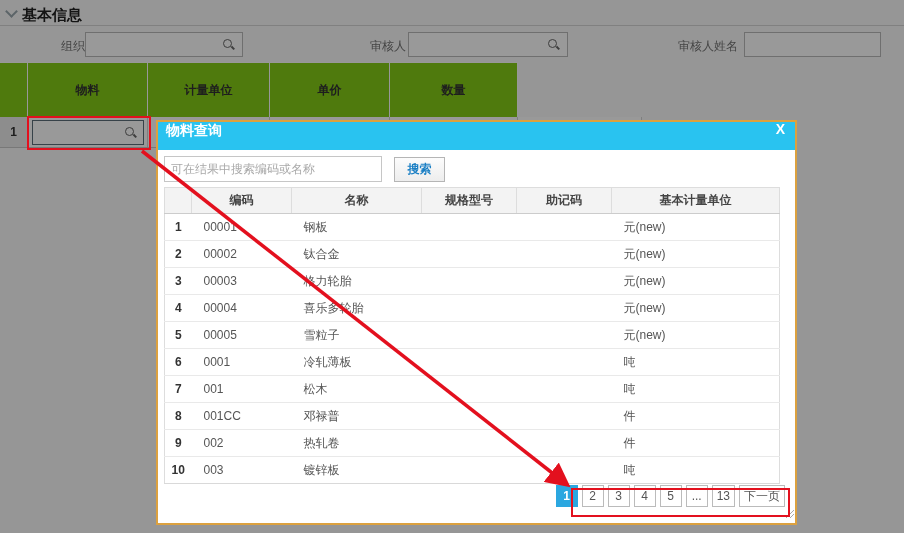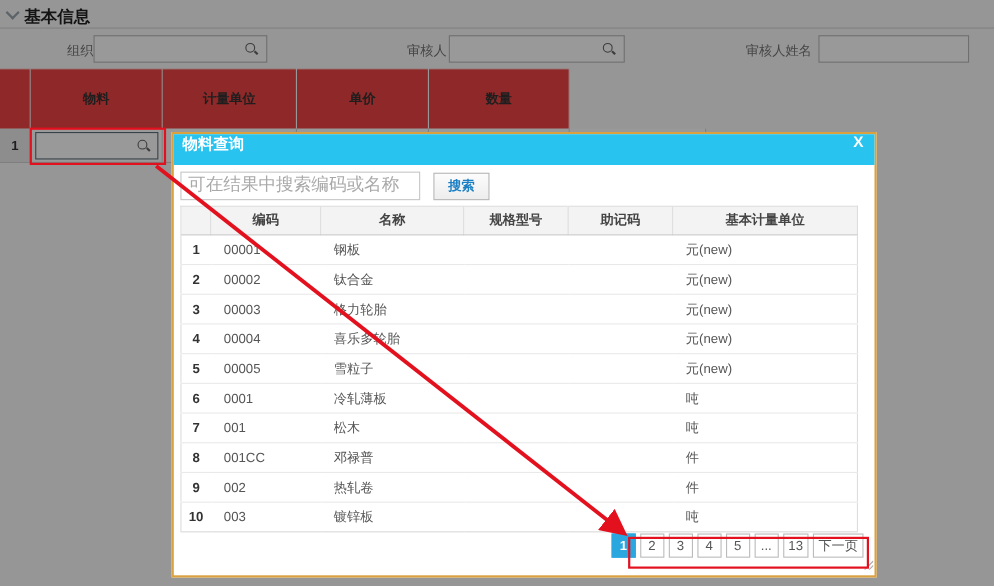--- a/index.html
+++ b/index.html
@@ -14,38 +14,38 @@
   .section-title { position:absolute; left:22px; top:6px; font-size:15px; font-weight:bold; color:#222; }
 
   .field-label { position:absolute; font-size:12px; color:#737373; top:38px; }
   .t-input { position:absolute; top:32px; height:25px; background:#fff; border:1px solid #b9b9b9; }
   .mag { position:absolute; width:13px; height:13px; }
   .mag::before { content:""; position:absolute; left:1px; top:1px; width:7px; height:7px; border:1.5px solid #666; border-radius:50%; }
   .mag::after { content:""; position:absolute; left:9px; top:9px; width:4px; height:1.5px; background:#666; transform:rotate(45deg); }
 
   .grid { position:absolute; left:0; top:62px; width:642px; }
   .grid-head { display:flex; height:55px; }
-  .gh-cell { background:#ef4444; border-right:1px solid #fdfdfd; border-top:1px solid #fdfdfd; display:flex; align-items:center; justify-content:center; font-size:12px; font-weight:bold; color:#333; }
+  .gh-cell { background:#84cc16; border-right:1px solid #fdfdfd; border-top:1px solid #fdfdfd; display:flex; align-items:center; justify-content:center; font-size:12px; font-weight:bold; color:#333; }
   .grid-row { display:flex; height:31px; border-bottom:1px solid #c9c9c9; }
   .gr-cell { background:#fff; border-right:1px solid #d4d4d4; position:relative; }
   .gr-seq { background:#ececec; display:flex; align-items:center; justify-content:center; font-size:12px; font-weight:bold; color:#333; }
   .cell-editor { position:absolute; left:4px; top:3px; width:112px; height:25px; background:#fff; border:1px solid #5d6e7a; }
 
   
   .overlay { position:absolute; inset:0; background:rgba(0,0,0,0.40); z-index:10; }
 
   
   .modal { position:absolute; left:156px; top:120px; width:641px; height:405px; background:#fff; border:2px solid #dca13f; z-index:20; }
   .modal-header { height:28px; background:#29c3f0; display:flex; align-items:flex-start; justify-content:space-between; padding:0 10px 0 8px; }
   .modal-title { color:#fff; font-size:14px; font-weight:bold; }
   .modal-close { color:#fff; font-size:14px; font-weight:bold; cursor:pointer; line-height:1; }
   .modal-body { padding:3px 6px 0 6px; position:relative; height:369px; }
 
   .search-row { margin-top:1px; height:30px; display:flex; align-items:center; }
-  .search-input { width:218px; height:26px; border:1px solid #c6c6c6; font-size:16px; padding:4px 6px; color:#333; }
+  .search-input { width:218px; height:26px; border:1px solid #c6c6c6; font-size:12px; padding:4px 6px; color:#333; }
   .search-input::placeholder { color:#a9a9a9; }
   .search-btn { margin-left:12px; width:51px; height:25px; background:linear-gradient(#fcfcfc,#ededed); border:1px solid #b5b5b5; font-size:12px; font-weight:bold; color:#1b7fc4; cursor:pointer; }
 
   .mtable { margin-top:3px; width:615px; border:1px solid #ddd; border-bottom:none; border-collapse:collapse; table-layout:fixed;padding-left:31px; }
   .mtable th { background:#f3f3f3; border-right:1px solid #ddd; border-bottom:1px solid #ccc; height:26px; font-size:12px; font-weight:bold; color:#444; text-align:center; }
   .mtable th:last-child { border-right:none; }
   .mtable td { height:27px; border-bottom:1px solid #e9e9e9; font-size:12px; color:#555; padding-left:12px; overflow:hidden; white-space:nowrap; }
   .mtable tr:last-child td { border-bottom:1px solid #d9d9d9; }
   .mtable td.seq { text-align:center; padding-left:0; font-weight:bold; color:#333; }
   .col-seq{width:27px;} .col-code{width:100px;} .col-name{width:130px;} .col-spec{width:95px;} .col-mnem{width:95px;} .col-unit{width:168px;}

